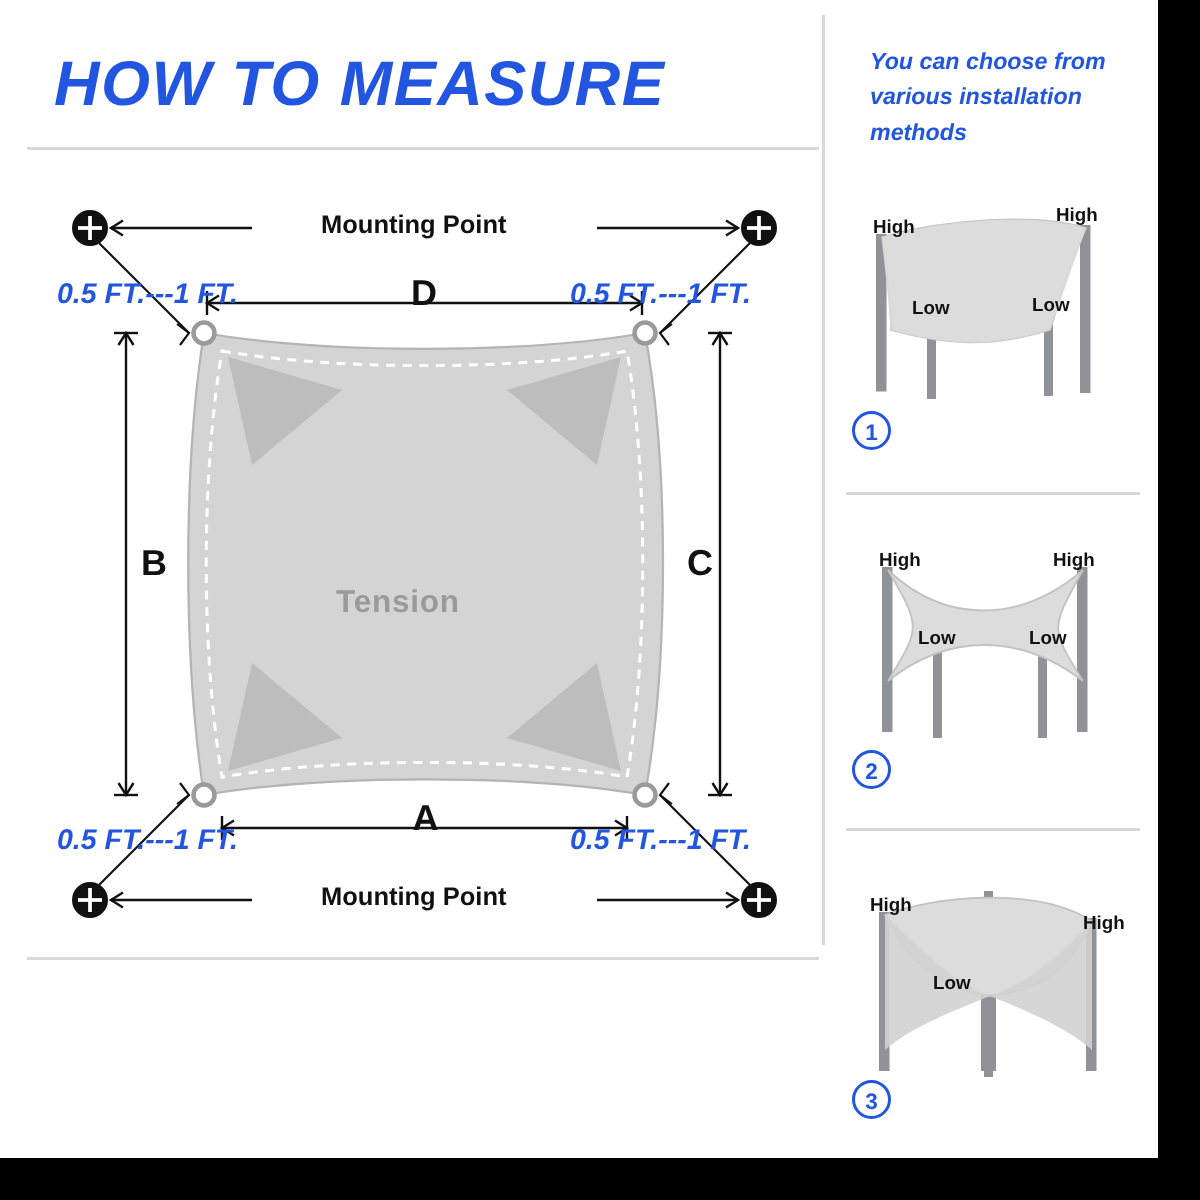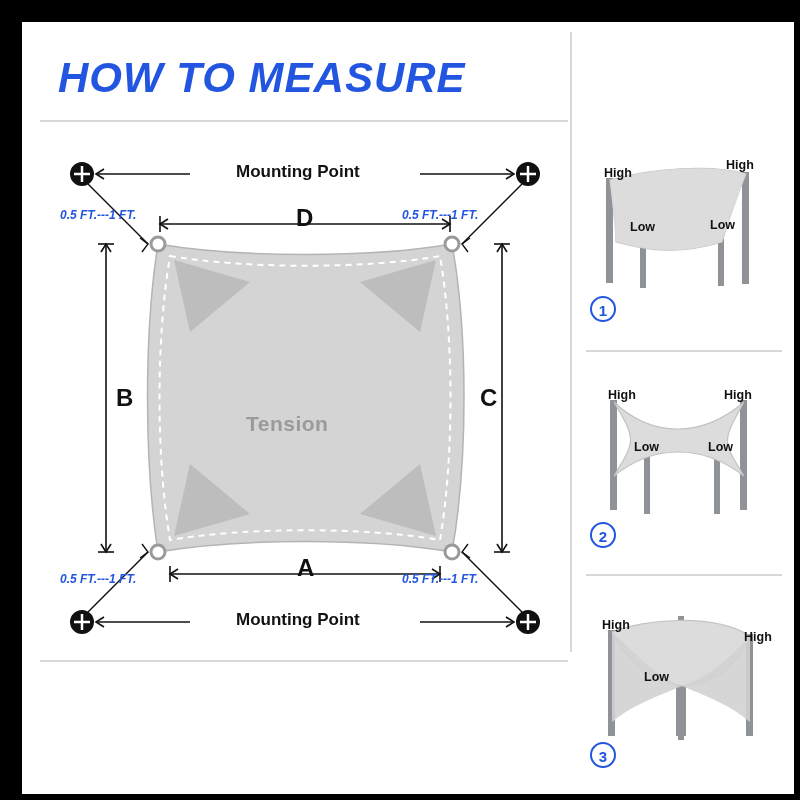--- a/index.html
+++ b/index.html
@@ -12,21 +12,21 @@
     height: 800px;
     font-family: "Liberation Sans", sans-serif;
     overflow: hidden;
   }
   .frame {
     position: absolute;
     left: 0; top: 0;
     width: 800px; height: 800px;
     background: #000;
     box-sizing: border-box;
-    padding: 22px;
+    padding: 0;
   }
   .sheet {
     position: relative;
     width: 772px;
     height: 772px;
     background: #ffffff;
     box-sizing: border-box;
     overflow: hidden;
   }
 
@@ -88,21 +88,21 @@
   .diagram {
     position: absolute;
     left: 0; top: 100px;
     width: 530px; height: 528px;
   }
   .lbl {
     position: absolute;
     color: #2255e0;
     font-weight: bold;
     font-style: italic;
-    font-size: 12px;
+    font-size: 19px;
     white-space: nowrap;
   }
   .lbl-black {
     position: absolute;
     color: #111;
     font-weight: bold;
     font-size: 17px;
     white-space: nowrap;
   }
   .dim-letter {
@@ -293,20 +293,21 @@
 
         <div class="tension" style="left:206px; top:255px;margin-top:25px;">Tension</div>
       </div>
 
     </div>
 
     <div class="vr-main"></div>
 
     <div class="right-col">
 
+      <div class="right-head">You can choose from various installation methods</div>
 
       <div class="panel" style="top:106px;">
         <svg width="200" height="190" viewBox="0 0 200 190">
 
           <rect x="24" y="40" width="7" height="105" fill="#8f9296"></rect>
           <rect x="160" y="34" width="7" height="112" fill="#8f9296"></rect>
           <rect x="58" y="78" width="6" height="72" fill="#8f9296"></rect>
           <rect x="136" y="74" width="6" height="74" fill="#8f9296"></rect>
 
           <path d="M28,42 C70,30 130,26 164,36 C150,68 146,86 140,104 C100,116 70,114 34,104 C34,80 30,60 28,42 Z" fill="#d9d9d9" stroke="#c2c2c2" stroke-width="1.2"></path>

